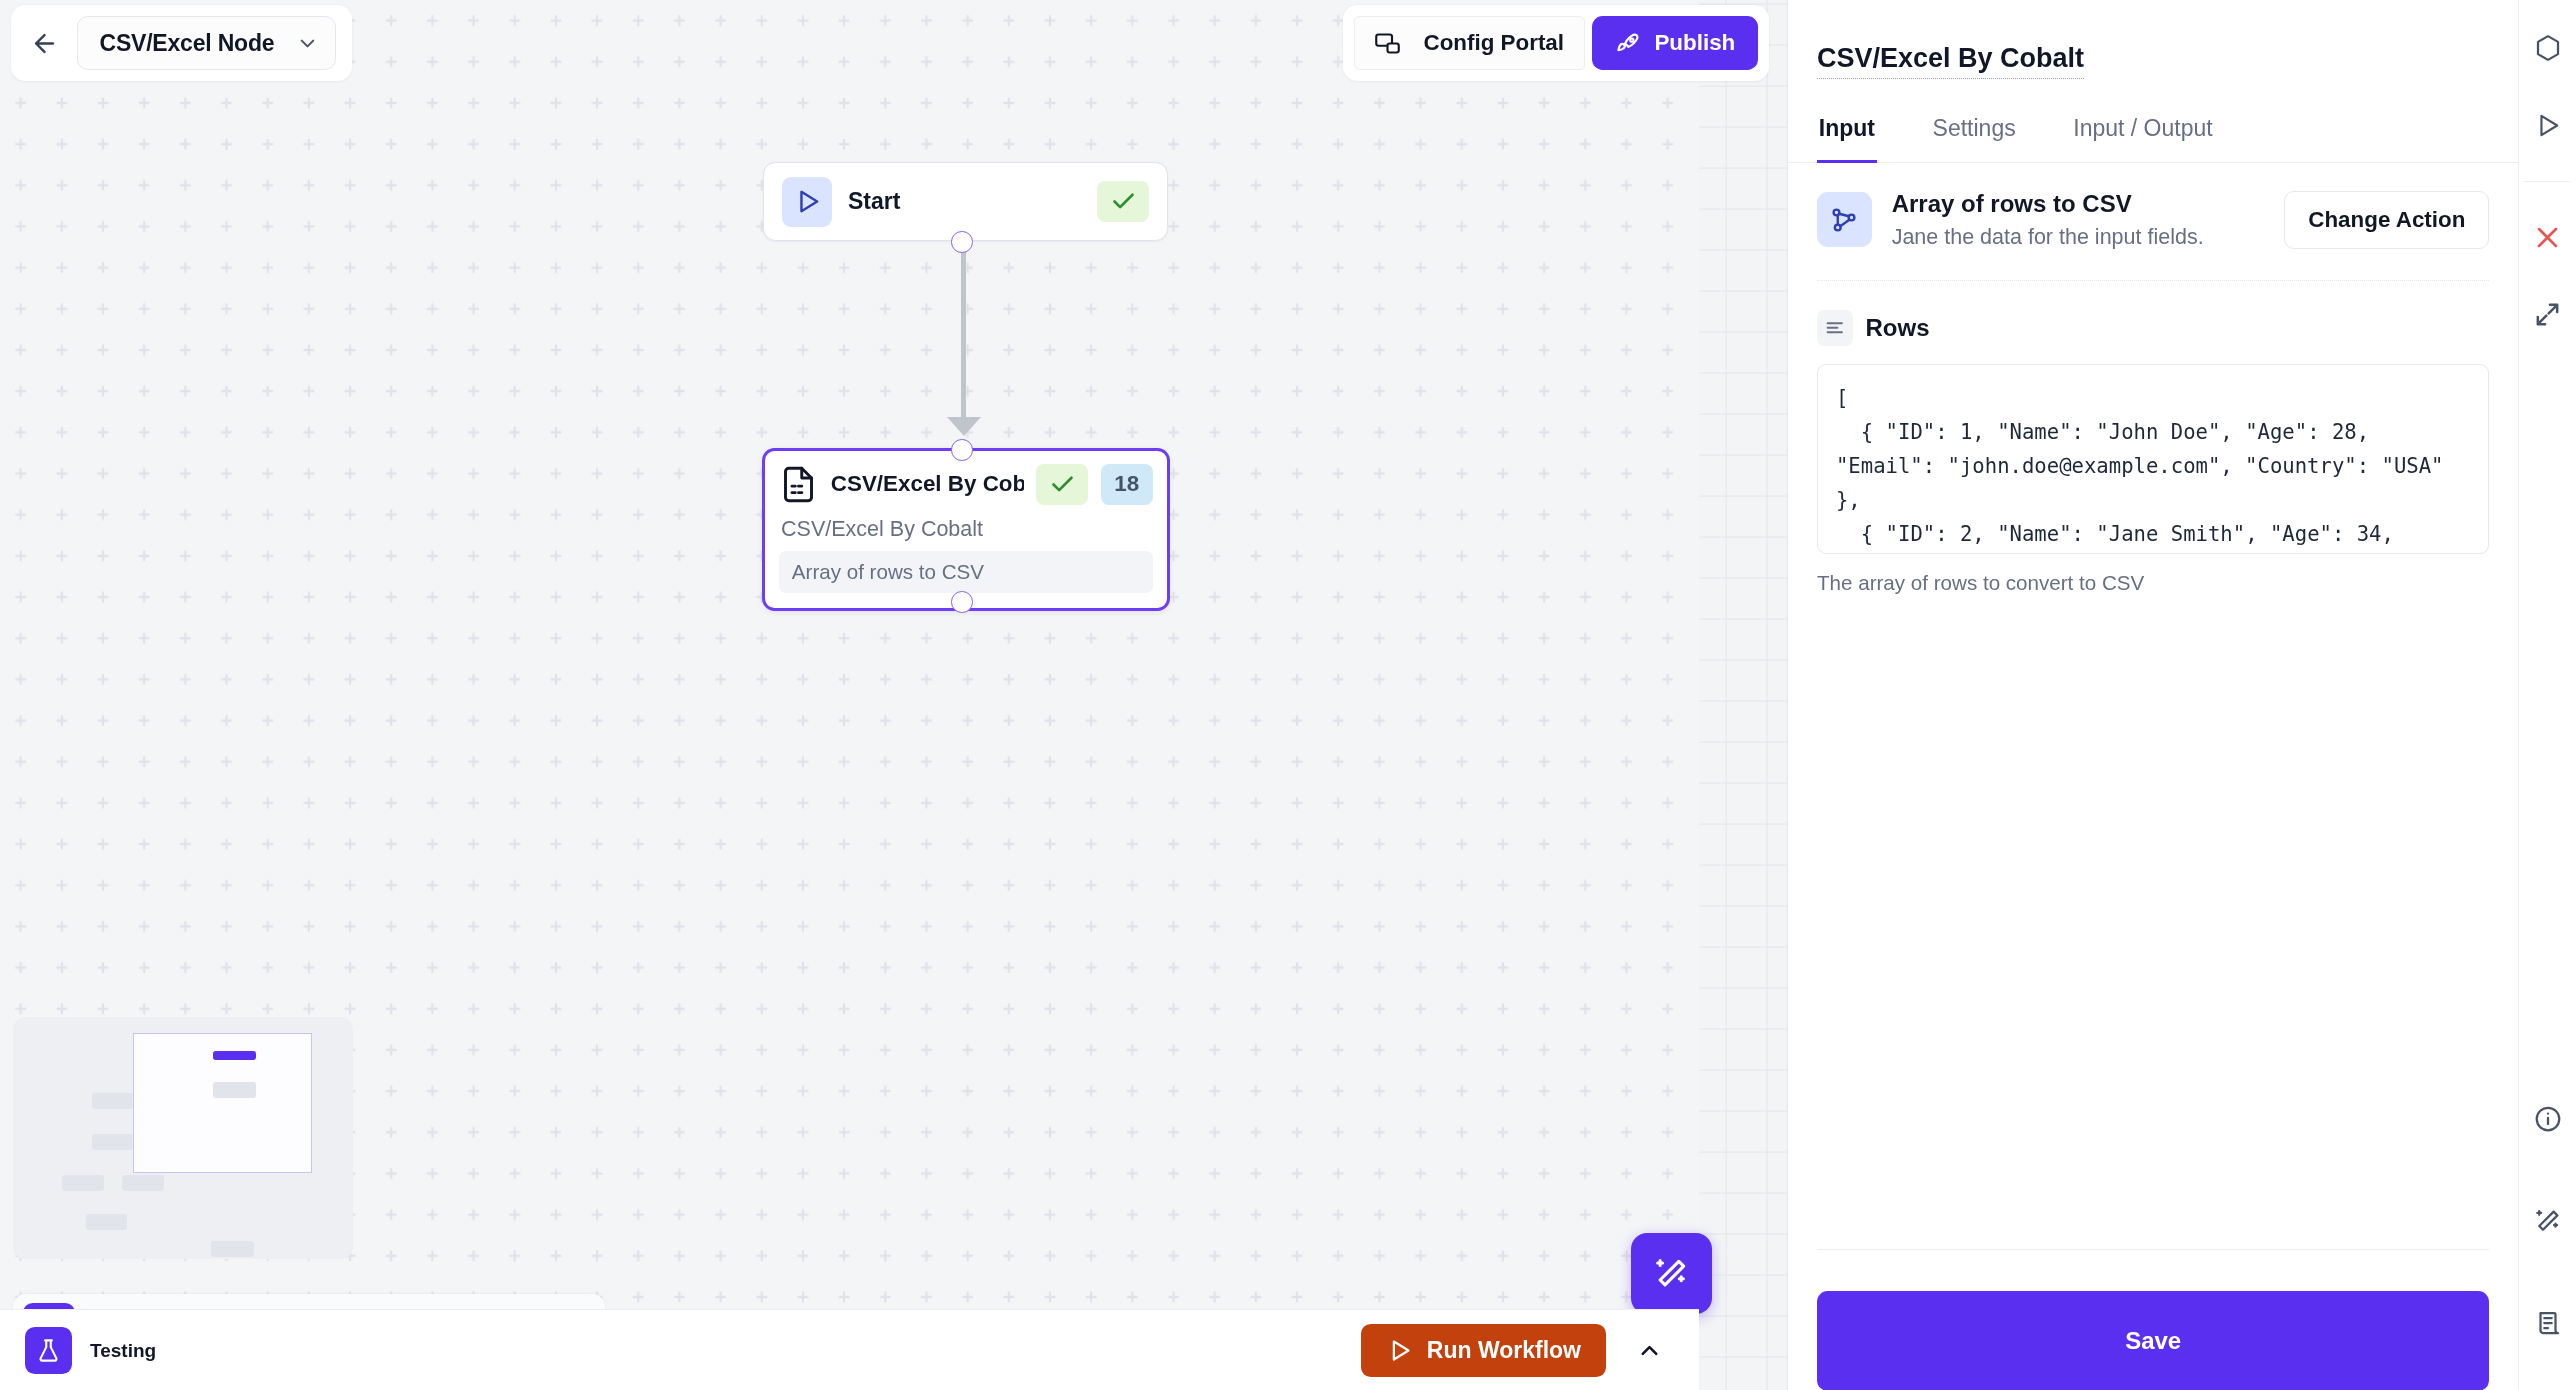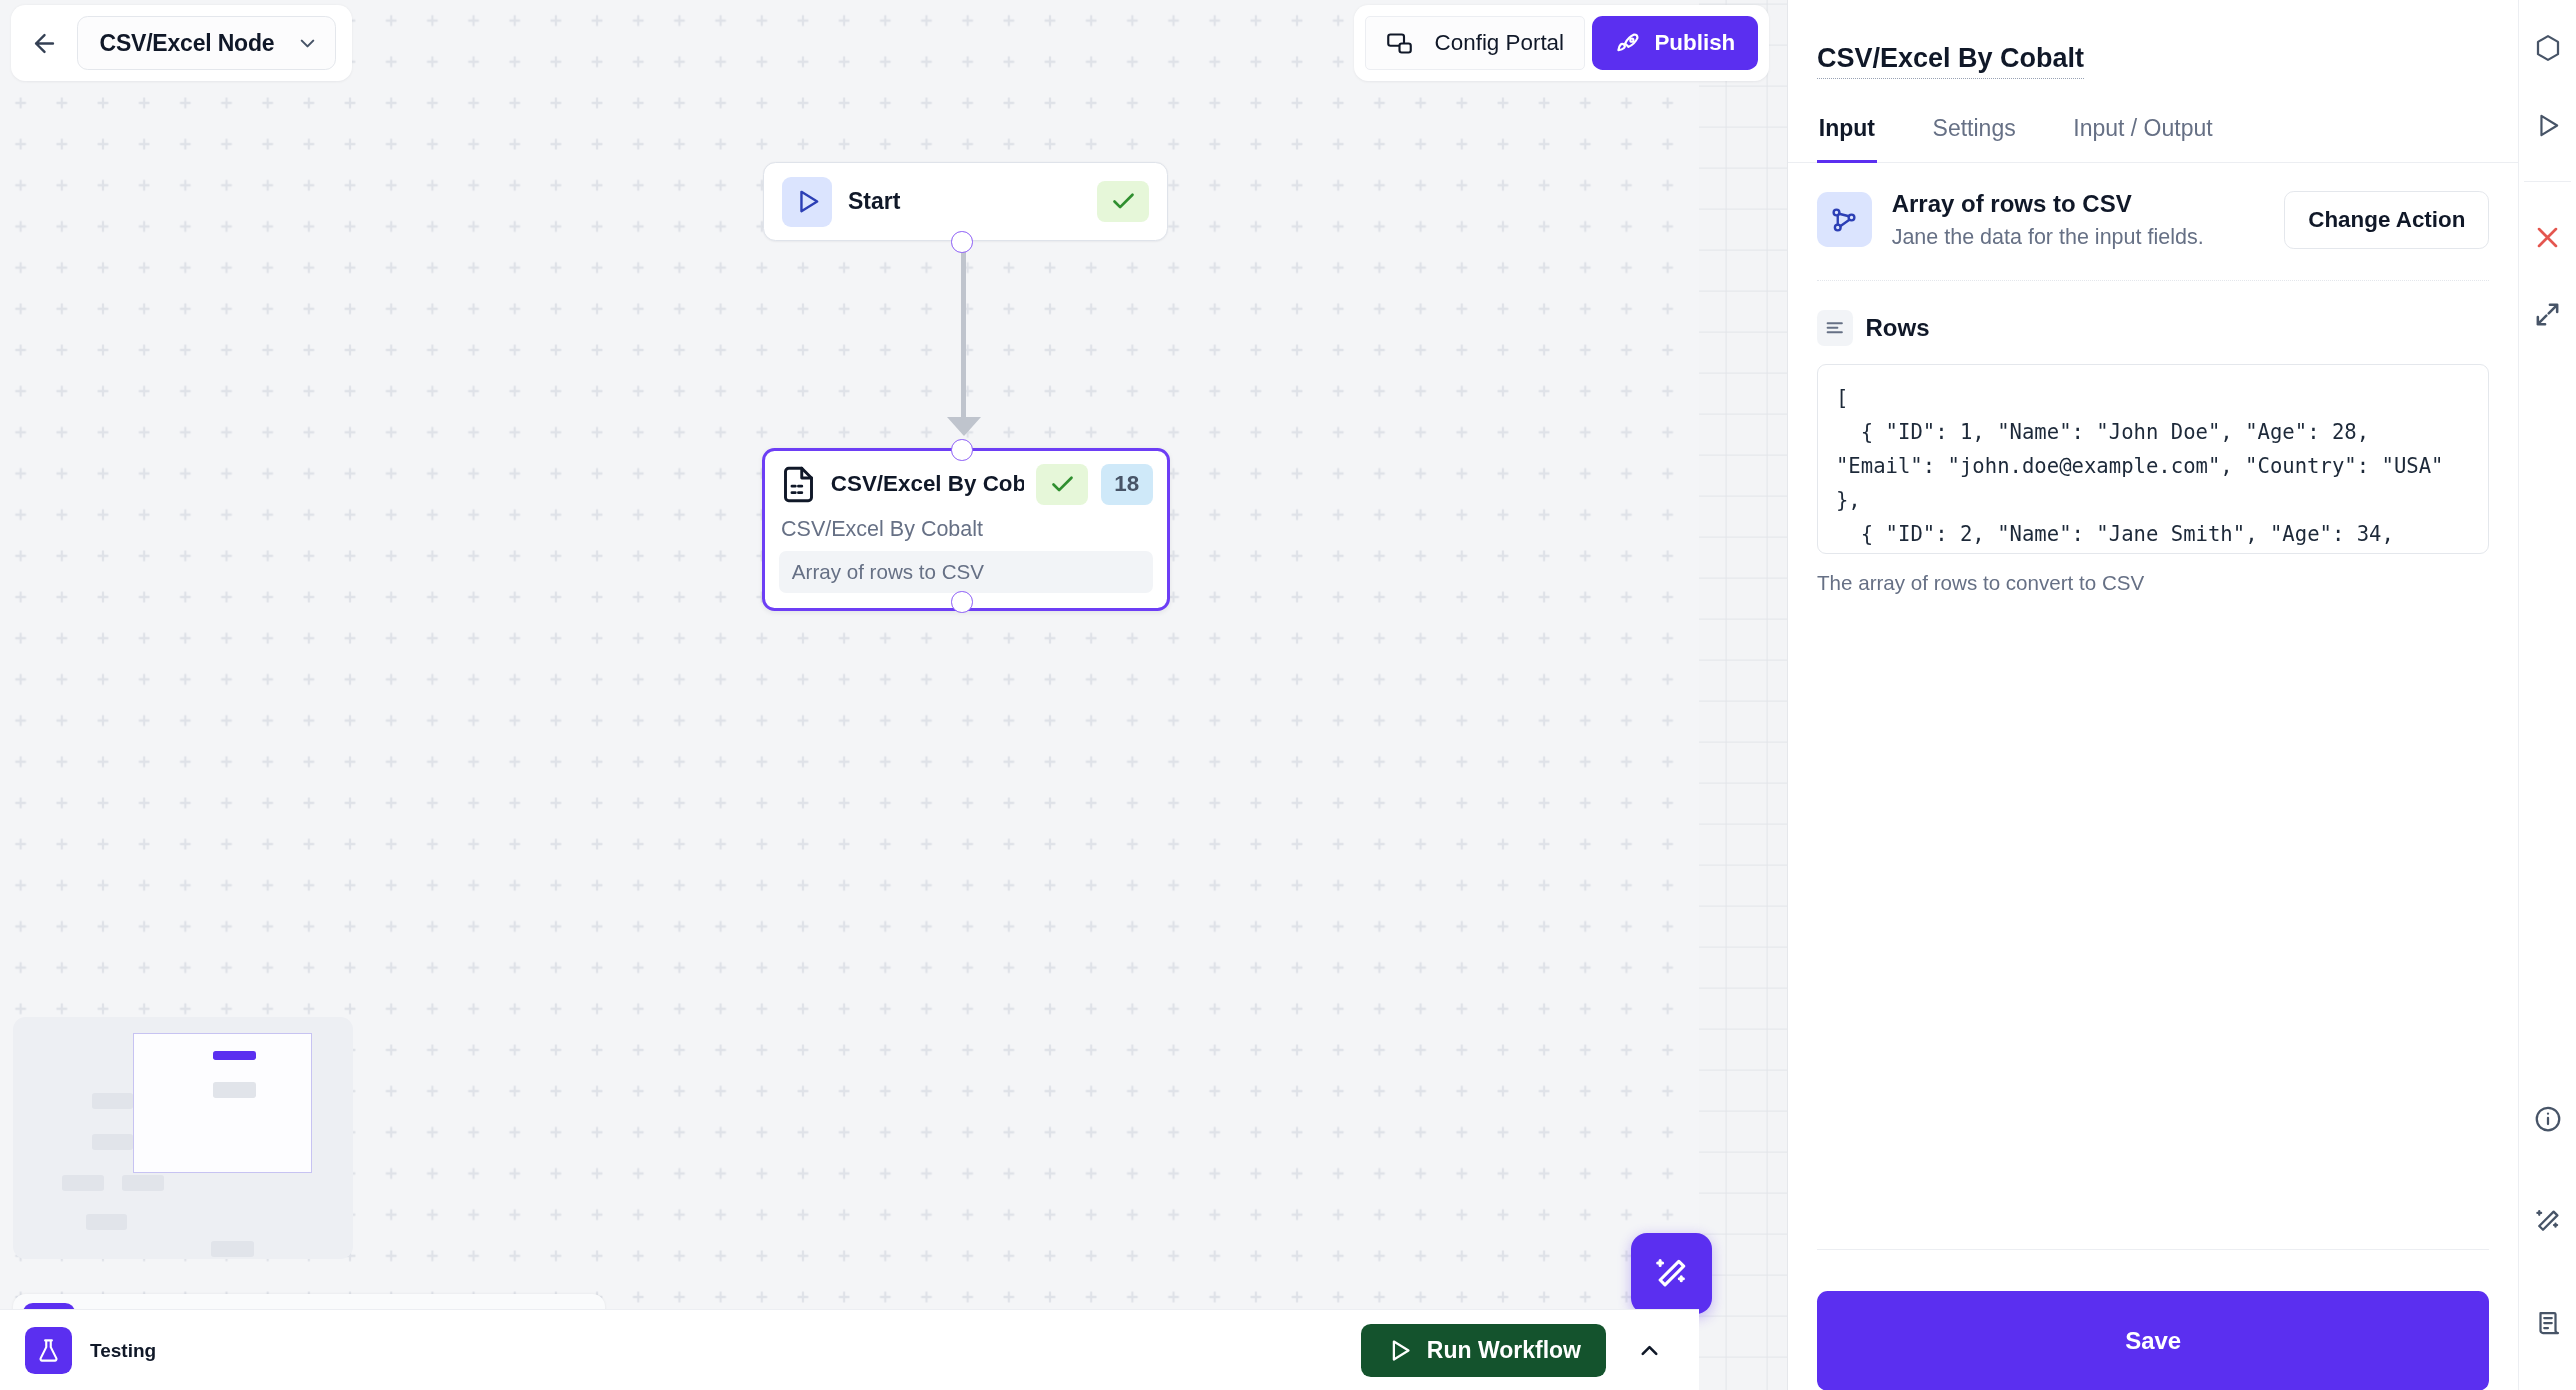--- a/index.html
+++ b/index.html
@@ -57,21 +57,21 @@
     position: absolute; right: 18px; top: 5.4px;
     background: #ffffff; border-radius: 14.3px;
     padding: 10.7px; display: flex; align-items: center; gap: 7.2px;
     box-shadow: 0 0.9px 2.7px rgba(16,24,40,.06);
     z-index: 30;
   }
   .btn-config {
     display: flex; align-items: center; gap: 22px;
     border: 0.9px solid #eceef2; border-radius: 5px;
     background: #fcfcfd; padding: 12.5px 19.7px;
-    font-size: 22.4px; font-weight: 400; color: #101828; cursor: pointer;
+    font-size: 22.4px; font-weight: 700; color: #101828; cursor: pointer;
   }
   .btn-publish {
     display: flex; align-items: center; gap: 12.5px;
     border: none; border-radius: 10.7px;
     background: #5b2ff0; padding: 13.4px 23px;
     font-size: 22.4px; font-weight: 700; color: #ffffff; cursor: pointer;
   }
 
   
   .node {
@@ -170,21 +170,21 @@
     display: flex; align-items: center; padding: 0 25px; gap: 18px; z-index: 40;
   }
   .flask-tile {
     width: 47px; height: 47px; border-radius: 9.8px; background: #5b2ff0;
     display: flex; align-items: center; justify-content: center;
   }
   .status-label { font-size: 19px; font-weight: 700; color: #101828; }
   .status-spacer { flex: 1; }
   .btn-run {
     display: flex; align-items: center; gap: 14.3px;
-    background: #14532d; border: none; border-radius: 9.8px;
+    background: #c2410c; border: none; border-radius: 9.8px;
     padding: 13.4px 25px; font-size: 23px; font-weight: 700; color: #fff; cursor: pointer;
   }
   .caret-up { width: 50px; height: 50px; display: flex; align-items: center; justify-content: center; cursor: pointer; color: #101828; }
 
   
   .rightpanel {
     position: relative; width: 813px; height: 1391px; background: #ffffff;
     display: flex; flex-direction: column;
   }
   .rp-head { padding: 23px 29px 0 29px; }

